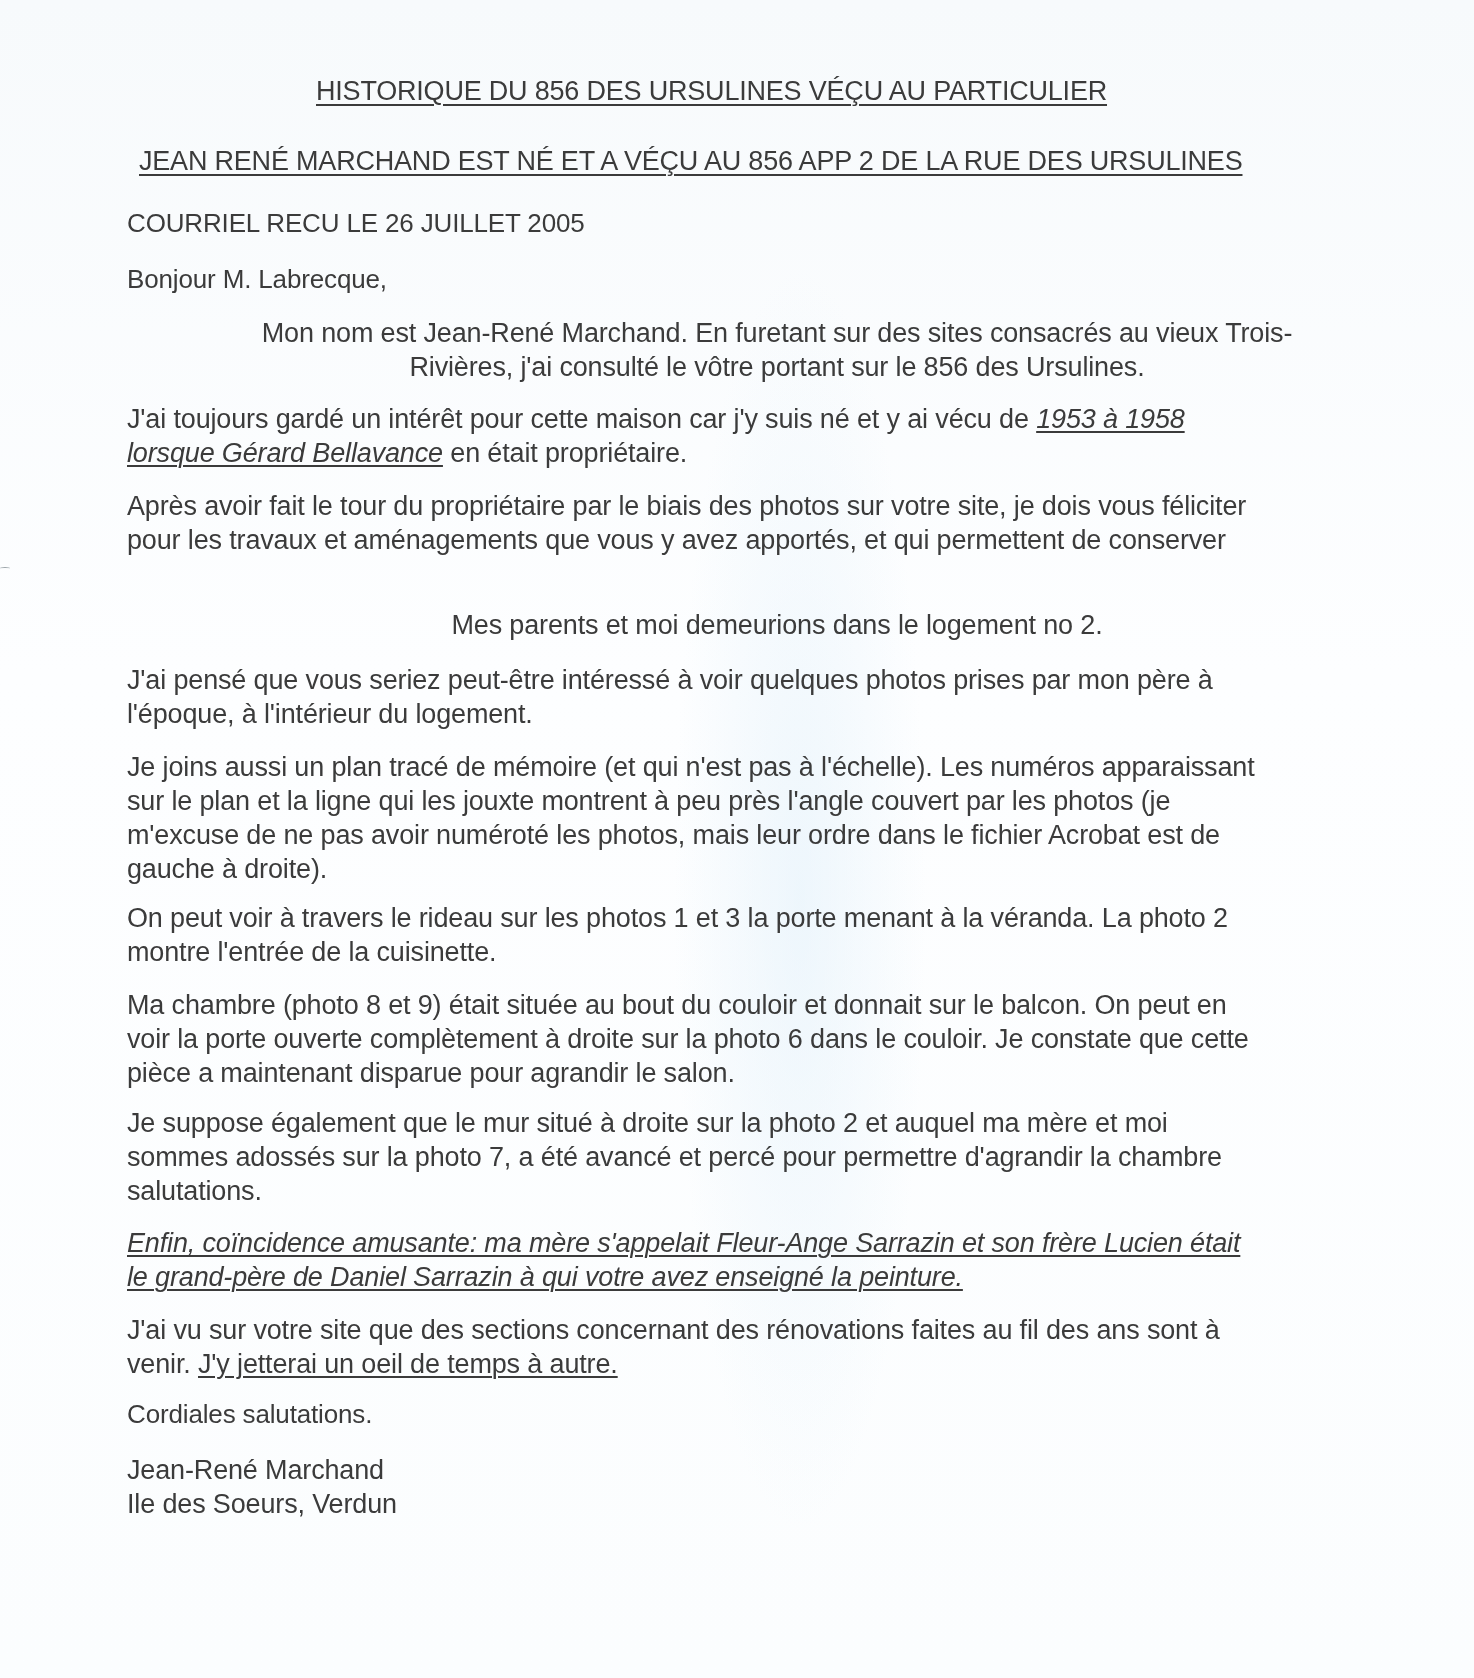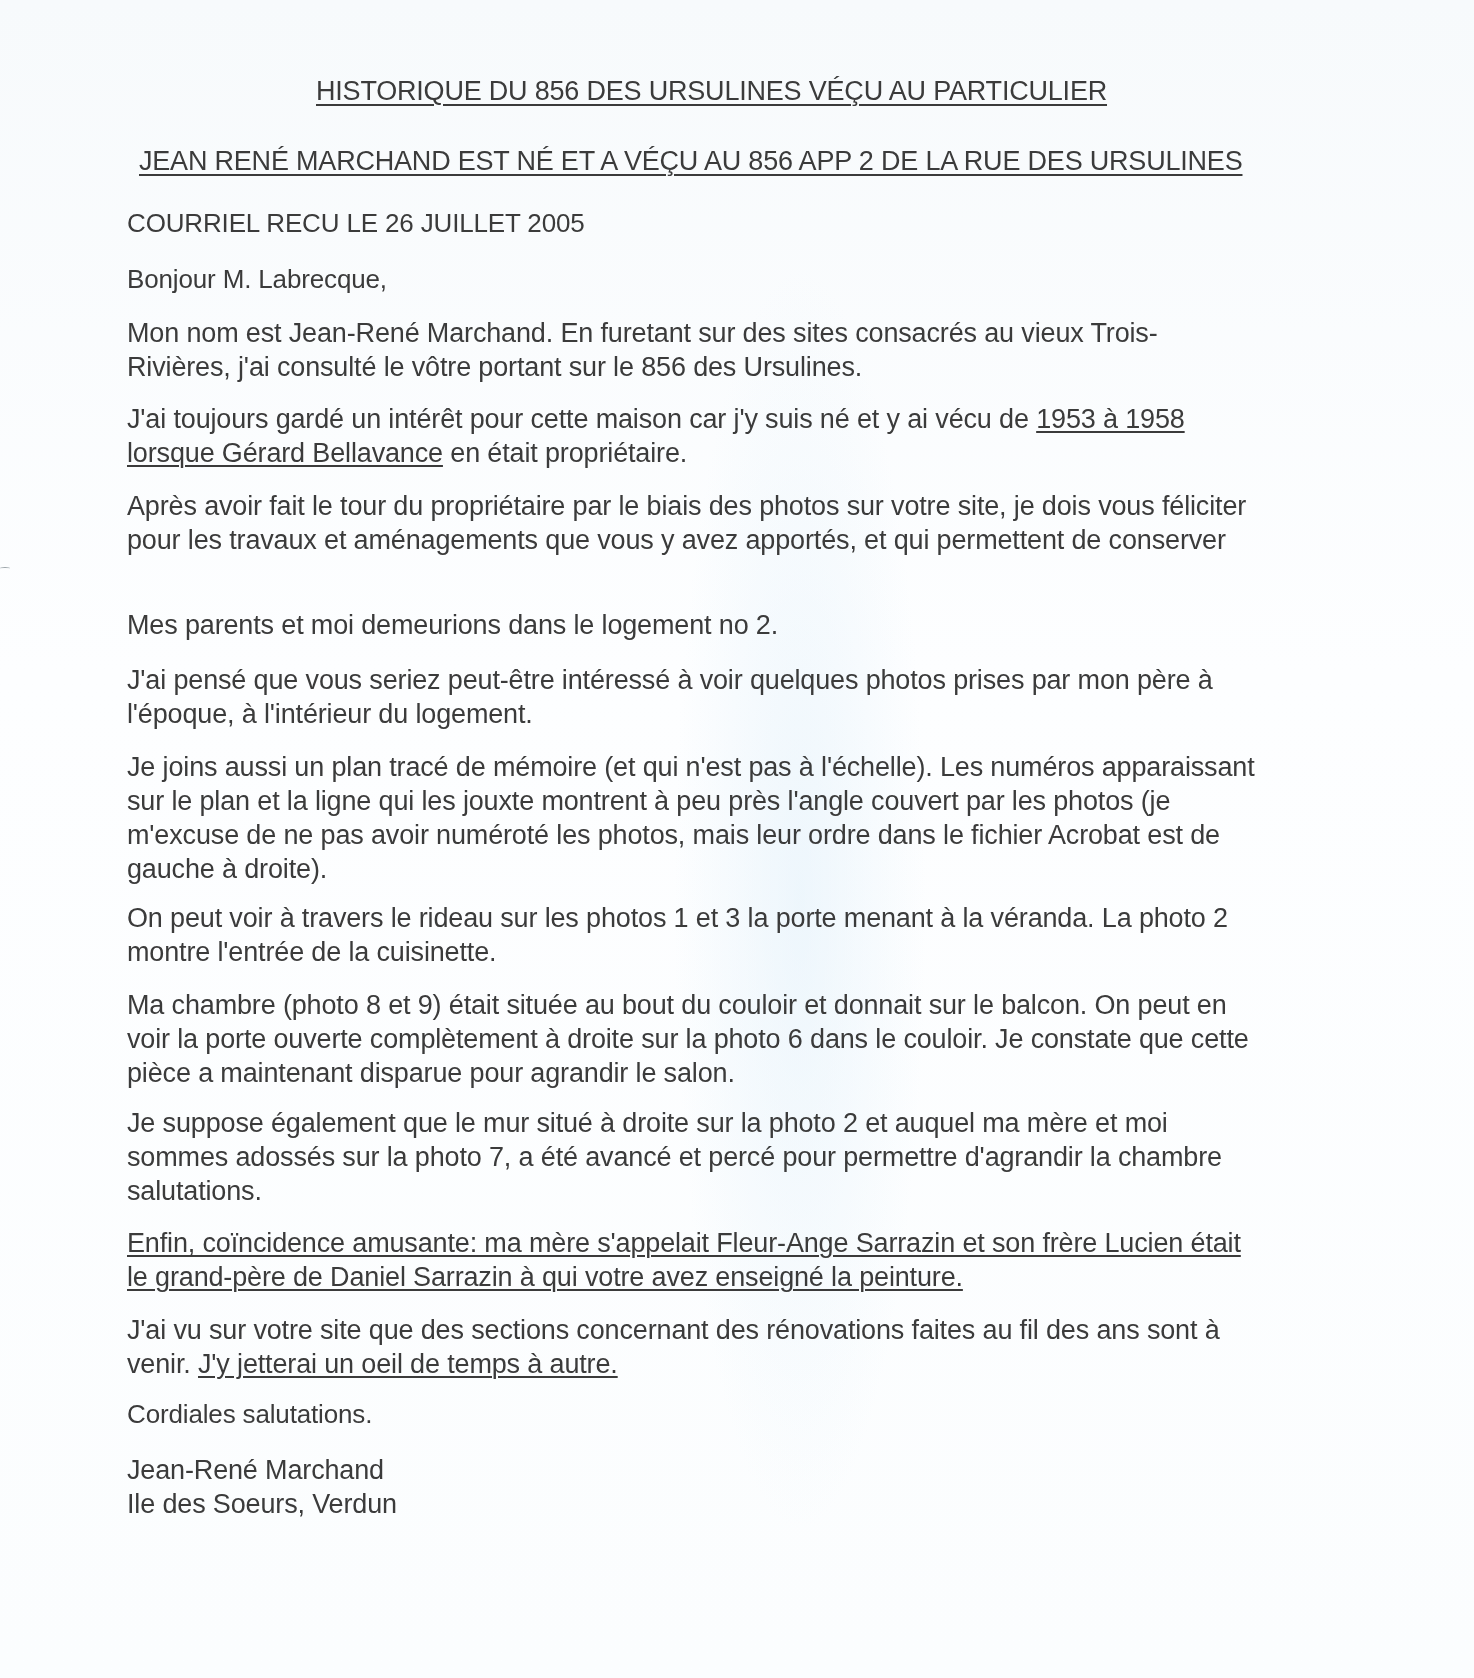--- a/index.html
+++ b/index.html
@@ -48,20 +48,21 @@
       position: absolute;
       left: 127px;
       width: 1300px;
       font-size: 27px;
       line-height: 34px;
       color: #3b3b3b;
       letter-spacing: -0.15px;
     }
     .para .ln { display: block; white-space: nowrap; }
     .em-u {
+      font-style: italic;
       text-decoration: underline;
       text-decoration-thickness: 2px;
       text-underline-offset: 3px;
     }
     .u {
       text-decoration: underline;
       text-decoration-thickness: 2px;
       text-underline-offset: 3px;
     }
     .margin-mark {
@@ -79,36 +80,36 @@
 
 <div class="page">
 
   <div class="heading heading-1">HISTORIQUE DU 856 DES URSULINES VÉÇU AU PARTICULIER</div>
   <div class="heading heading-2">JEAN RENÉ MARCHAND EST NÉ ET A VÉÇU AU 856 APP 2 DE LA RUE DES URSULINES</div>
 
   <div class="text-line" style="top:190px;">COURRIEL RECU LE 26 JUILLET 2005</div>
 
   <div class="text-line" style="top:246px;">Bonjour M. Labrecque,</div>
 
-  <div class="para" style="top:300px;">
+  <div class="para" style="top:300px;text-align:center;">
     <span class="ln">Mon nom est Jean-René Marchand. En furetant sur des sites consacrés au vieux Trois-</span>
     <span class="ln">Rivières, j'ai consulté le vôtre portant sur le 856 des Ursulines.</span>
   </div>
 
   <div class="para" style="top:386px;">
     <span class="ln"><span>J'ai toujours gardé un intérêt pour cette maison car j'y suis né et y ai vécu de </span><span class="em-u">1953 à 1958</span></span>
     <span class="ln"><span class="em-u">lorsque Gérard Bellavance</span><span> en était propriétaire.</span></span>
   </div>
 
   <div class="para" style="top:473px;">
     <span class="ln">Après avoir fait le tour du propriétaire par le biais des photos sur votre site, je dois vous féliciter</span>
     <span class="ln">pour les travaux et aménagements que vous y avez apportés, et qui permettent de conserver</span>
   </div>
 
-  <div class="para" style="top:592px;">
+  <div class="para" style="top:592px;text-align:center;">
     <span class="ln">Mes parents et moi demeurions dans le logement no 2.</span>
   </div>
 
   <div class="para" style="top:647px;">
     <span class="ln">J'ai pensé que vous seriez peut-être intéressé à voir quelques photos prises par mon père à</span>
     <span class="ln">l'époque, à l'intérieur du logement.</span>
   </div>
 
   <div class="para" style="top:734px;">
     <span class="ln">Je joins aussi un plan tracé de mémoire (et qui n'est pas à l'échelle). Les numéros apparaissant</span>

